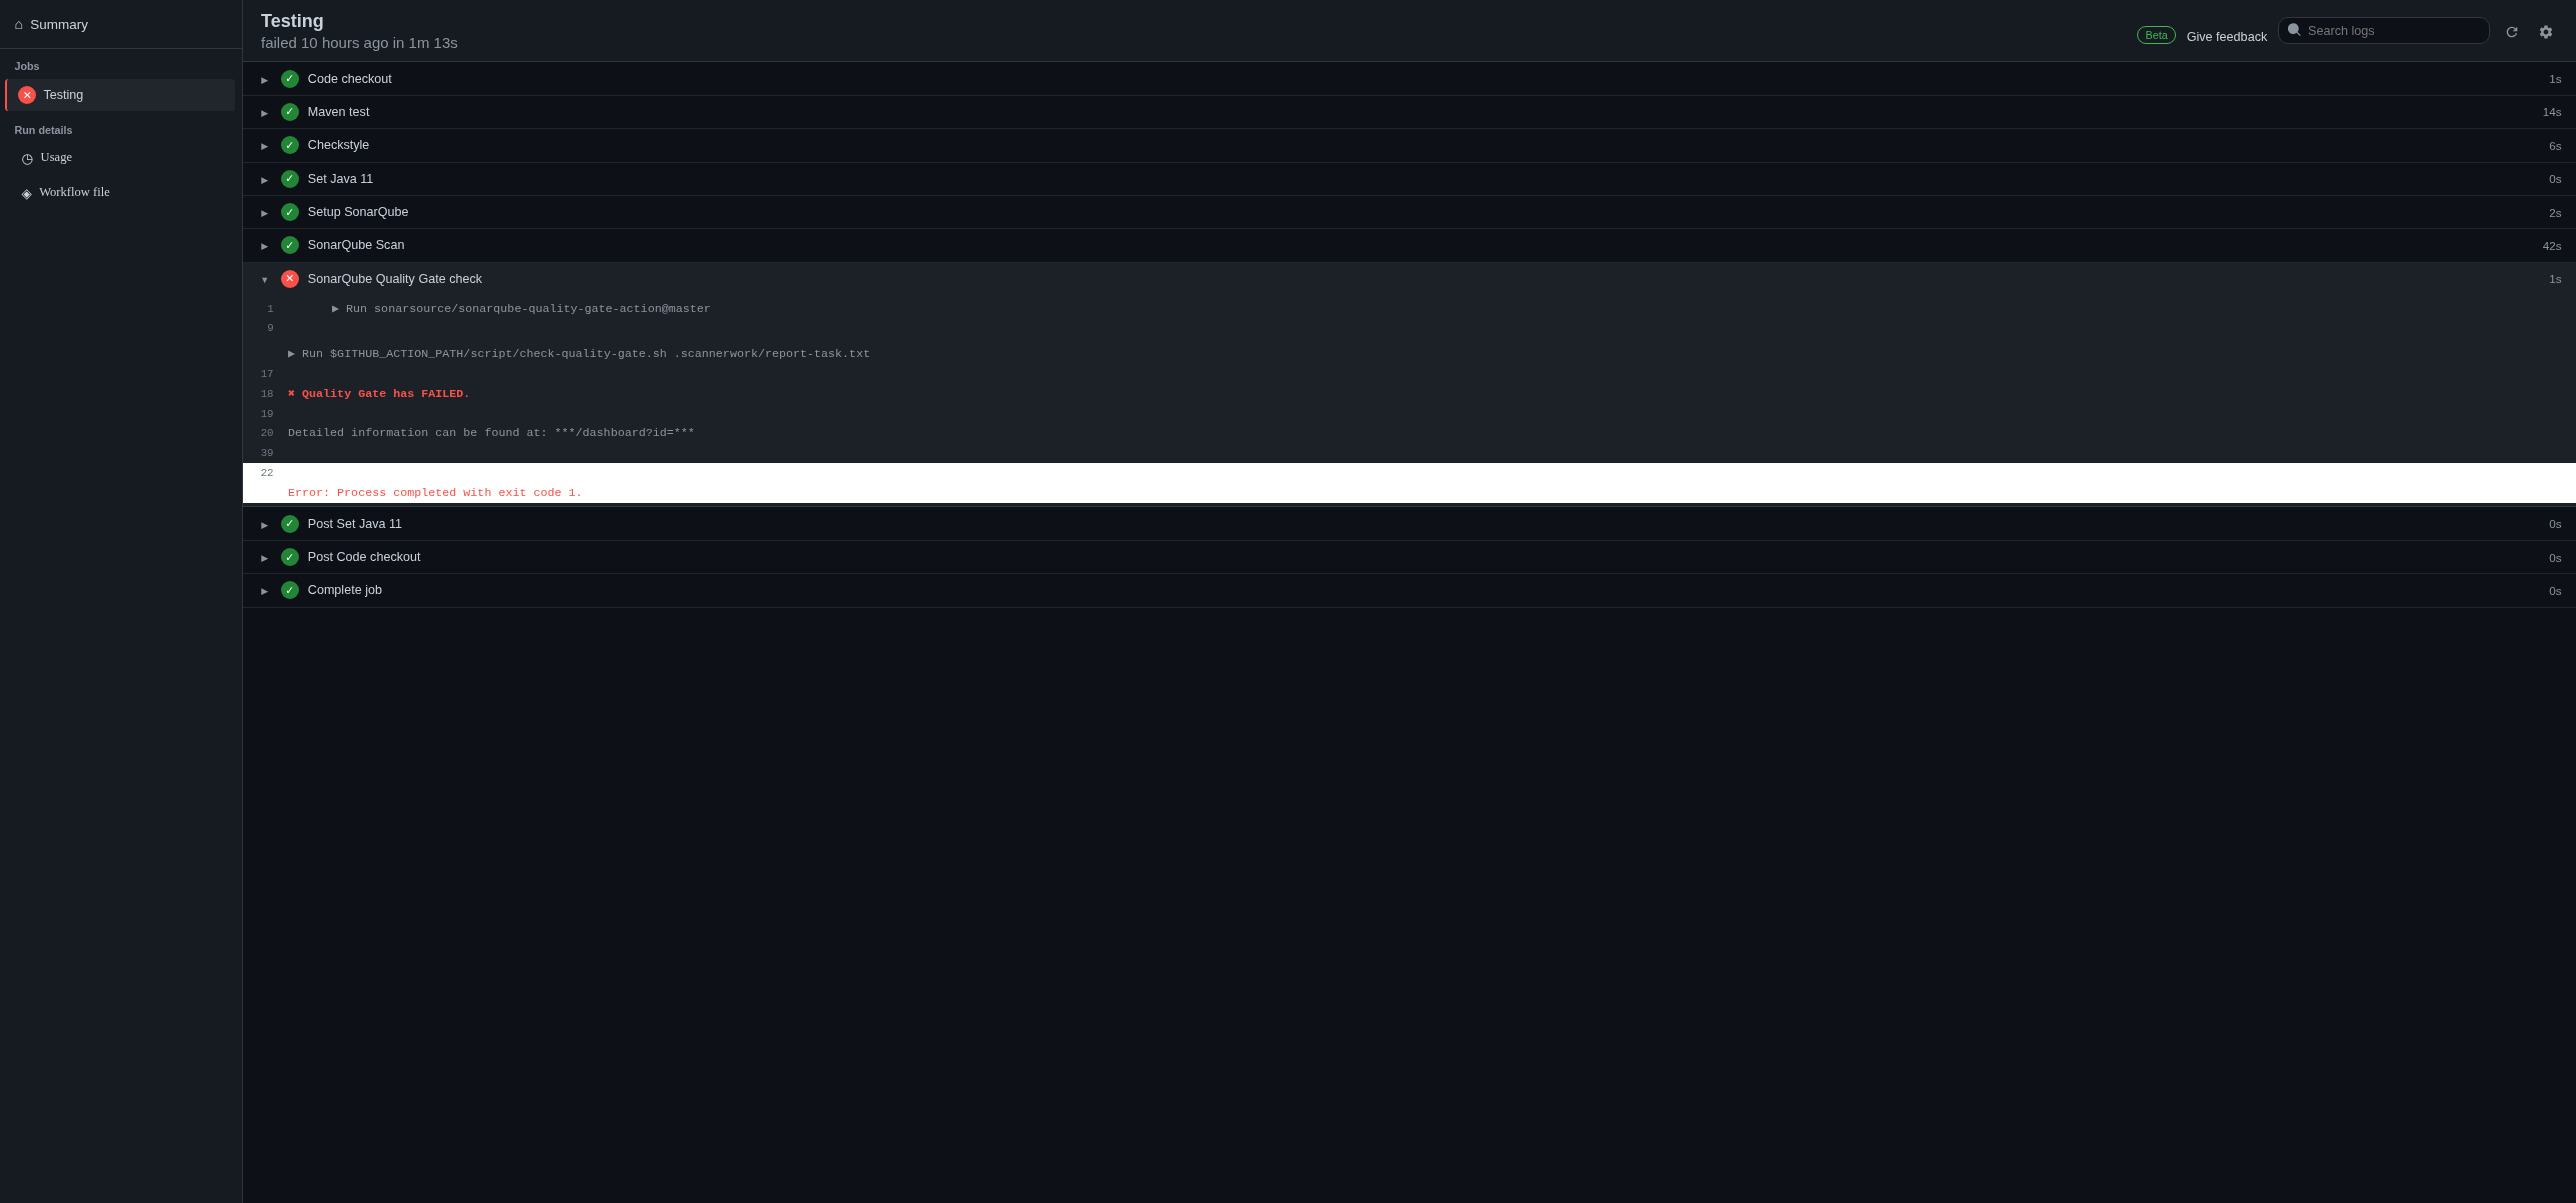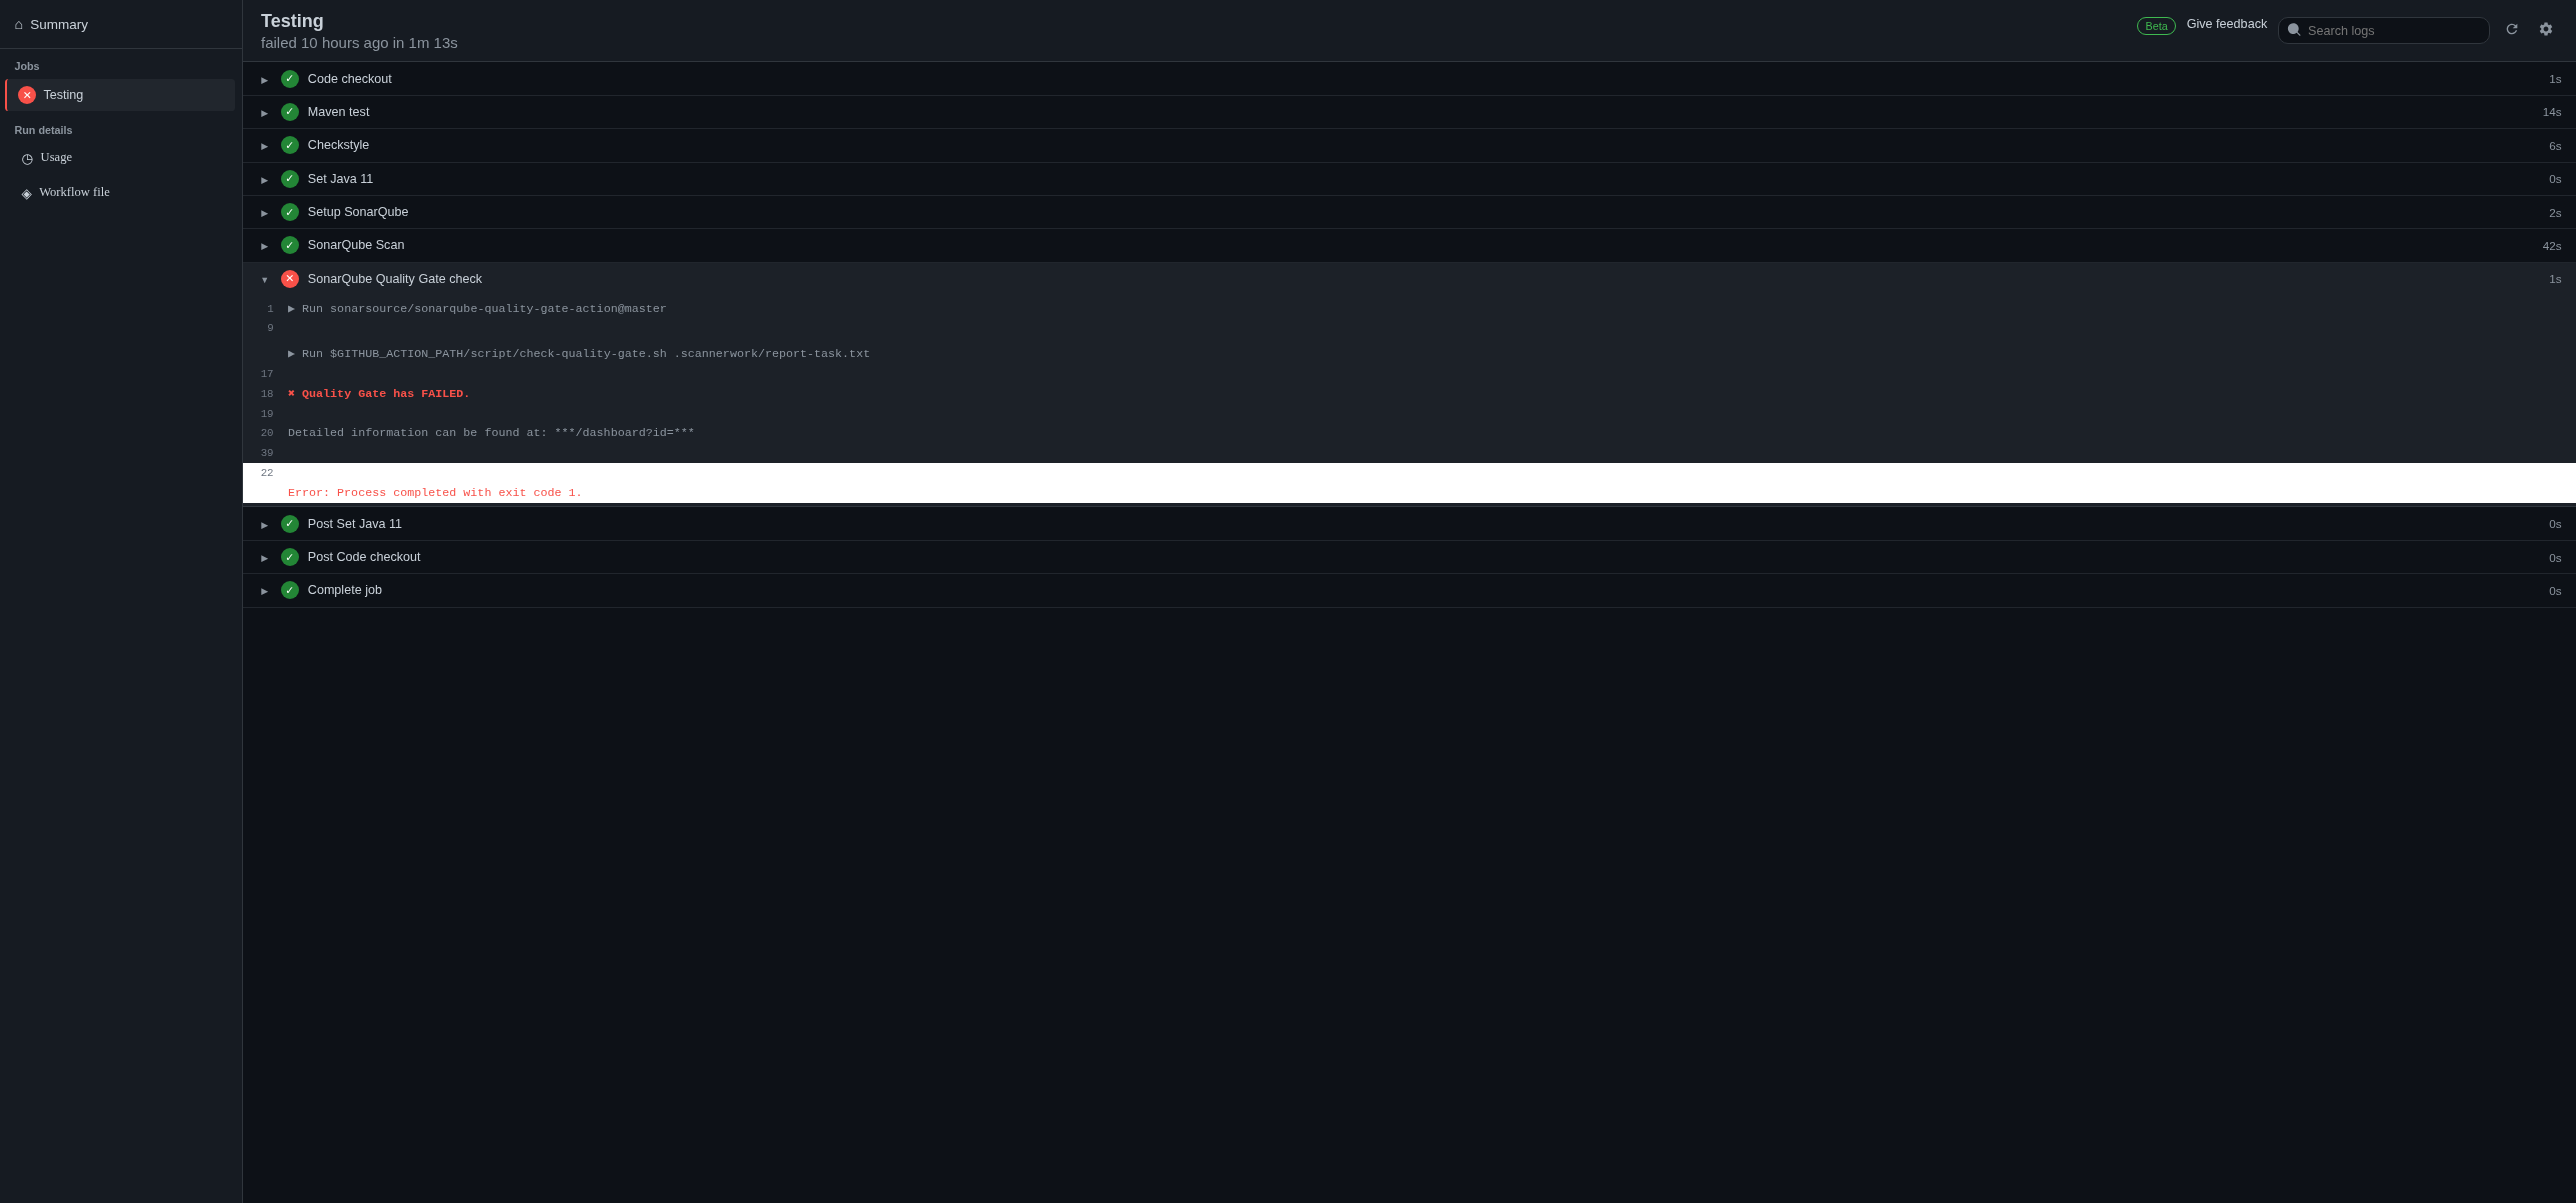--- a/index.html
+++ b/index.html
@@ -103,21 +103,21 @@
       background: #161b22;
       flex-shrink: 0;
     }
 
     .header-left { display: flex; flex-direction: column; gap: 1.8px; }
     .header-title { font-size: 18px; font-weight: 600; color: #c9d1d9; }
     .header-subtitle { font-size: 15px; color: #8b949e; }
 
     .header-right {
       display: flex;
-      align-items: flex-start;
+      align-items: flex-end;
       gap: 10.8px;
     }
 
     .beta-badge {
       background: transparent;
       border: 0.9px solid #3fb950;
       color: #3fb950;
       border-radius: 18px;
       padding: 1.8px 7.2px;
       font-size: 10.8px;
@@ -438,21 +438,21 @@
             </span>
           <span class="status-failure">✕</span>
           <span>SonarQube Quality Gate check</span>
         </div>
         <span class="step-time">1s</span>
       </div>
 
       <div class="log-lines" id="log-lines-container">
       <div class="log-line">
     <span class="log-line-num">1</span>
-    <span class="log-line-content" style="color: #8b949e;">▶ Run sonarsource/sonarqube-quality-gate-action@master</span>
+    <span class="log-line-content" style="color: #8b949e; margin-left: 44px;">▶ Run sonarsource/sonarqube-quality-gate-action@master</span>
   </div>
           <div class="log-line">
     <span class="log-line-num">9</span>
     <span class="log-line-content" style="color: #8b949e; margin-top: 26px;">▶ Run $GITHUB_ACTION_PATH/script/check-quality-gate.sh .scannerwork/report-task.txt</span>
   </div>
           <div class="log-line">
     <span class="log-line-num">17</span>
     <span class="log-line-content" style="color: #8b949e;"></span>
   </div>
           <div class="log-line log-line-warn">

